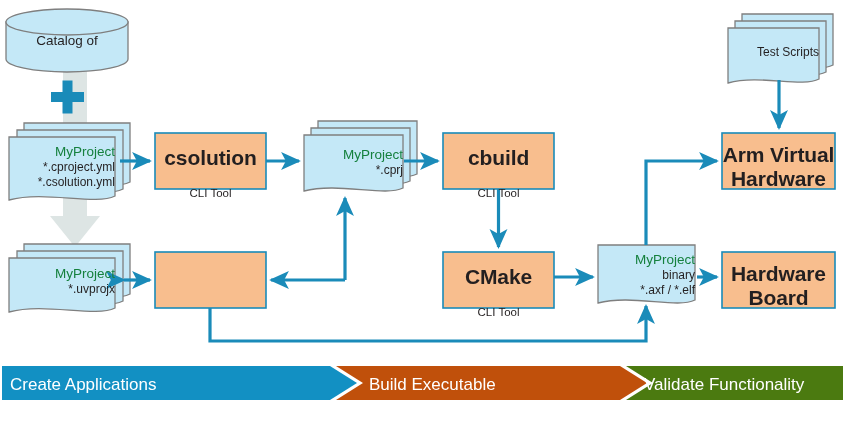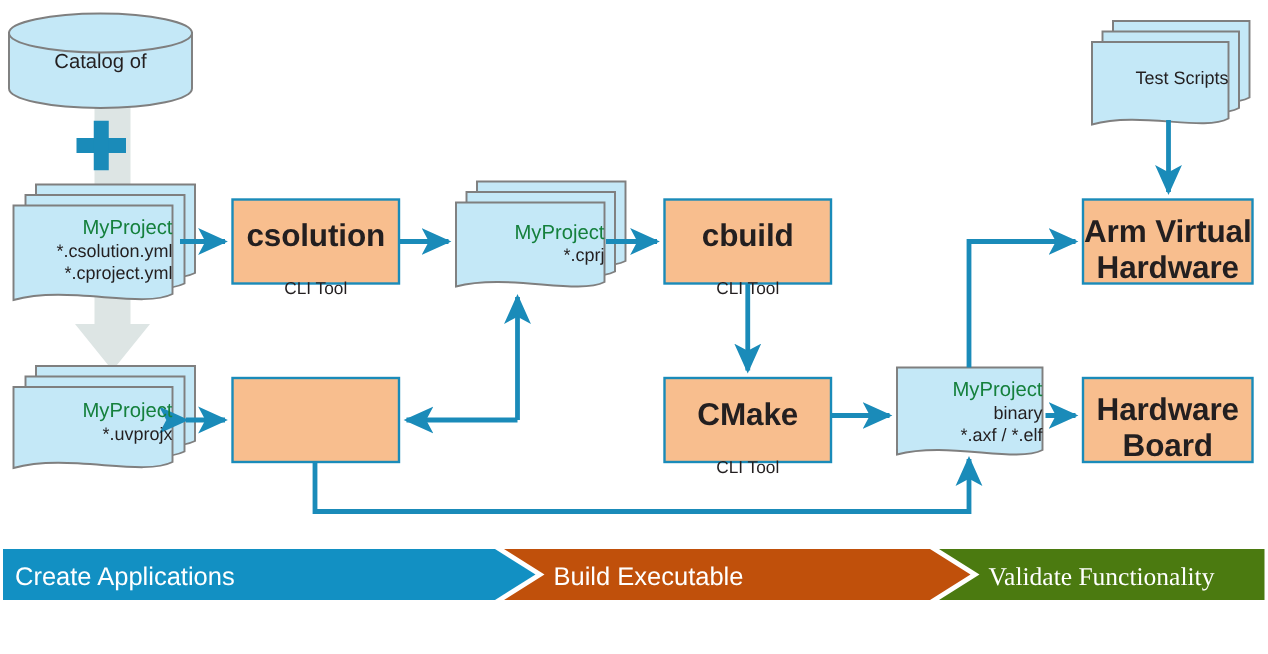--- a/index.html
+++ b/index.html
@@ -118,22 +118,22 @@
       <path d="M626,366 L843,366 L843,400 L626,400 L653,383 Z" fill="#4B7A10"></path>
     </g>
   </svg>
 
   <div class="cyllbl" style="left:6px;top:33px;width:122px;">
     <span>Catalog of</span>
   </div>
 
   <div class="doclbl" style="left:9px;top:144px;width:106px;">
     <span class="d1">MyProject</span>
+    <span class="d2">*.cproject.yml</span>
     <span class="d2">*.csolution.yml</span>
-    <span class="d2">*.cproject.yml</span>
   </div>
 
   <div class="doclbl" style="left:9px;top:266px;width:106px;">
     <span class="d1">MyProject</span>
     <span class="d2">*.uvprojx</span>
   </div>
 
   <div class="doclbl" style="left:304px;top:147px;width:99px;">
     <span class="d1">MyProject</span>
     <span class="d2">*.cprj</span>
@@ -170,15 +170,15 @@
     <span class="t1">Hardware</span>
   </div>
 
   <div class="lbl" style="left:722px;top:262px;width:113px;">
     <span class="t1">Hardware</span>
     <span class="t1">Board</span>
   </div>
 
   <div class="banlbl" style="left:10px;top:376px;">Create Applications</div>
   <div class="banlbl" style="left:369px;top:376px;">Build Executable</div>
-  <div class="banlbl" style="left:659px;top:376px;font-family:Liberation Serif, serif;">Validate Functionality</div>
+  <div class="banlbl" style="left:644px;top:376px;">Validate Functionality</div>
 
 </div>
 
 </body></html>

